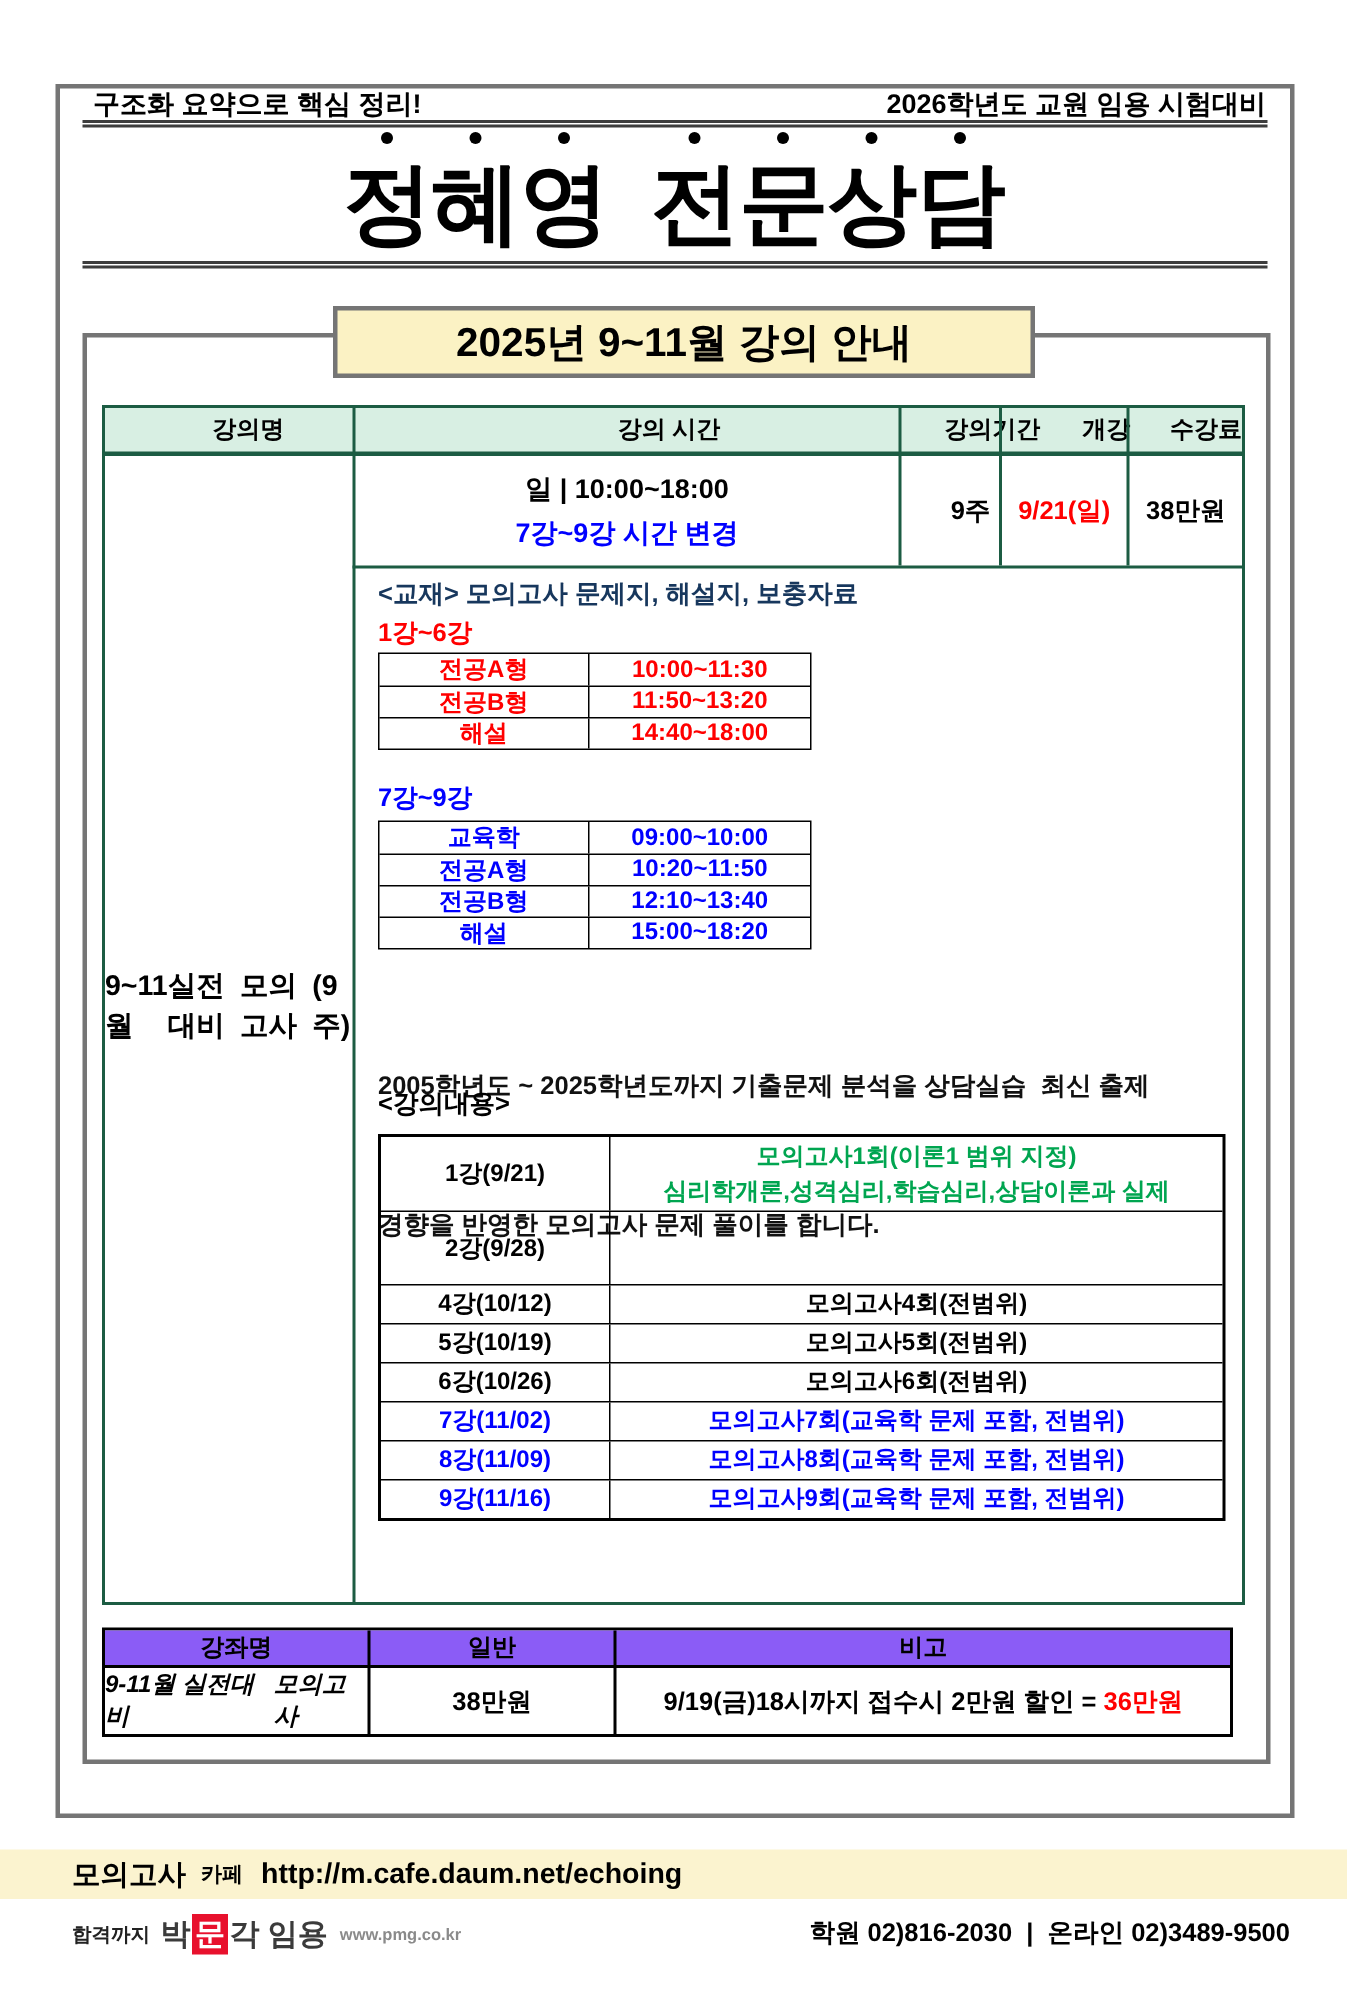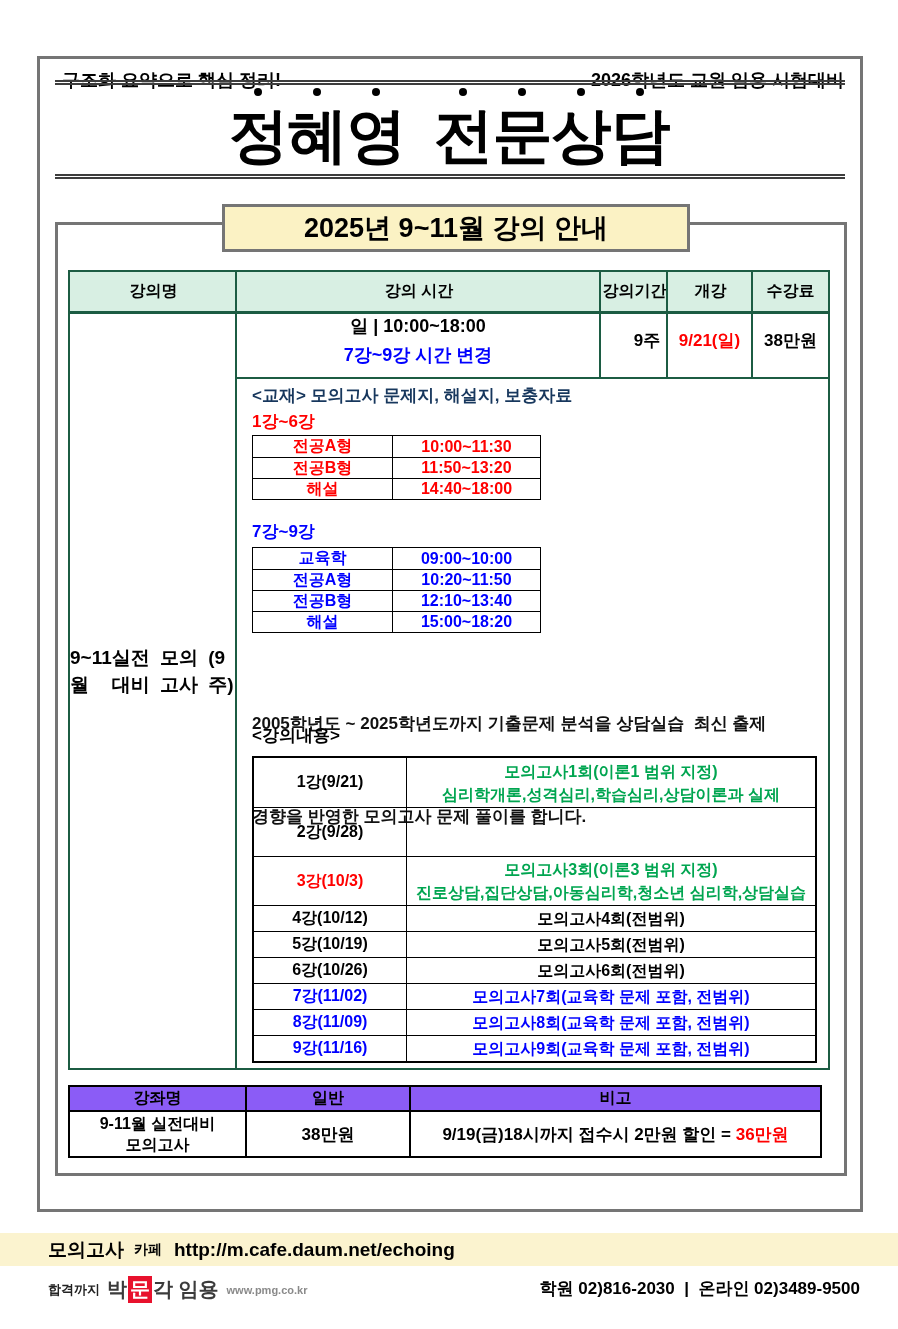--- a/index.html
+++ b/index.html
@@ -4,38 +4,38 @@
 <style>
   * { margin:0; padding:0; box-sizing:border-box; }
   body { background:#fff; font-family:"Liberation Sans","DejaVu Sans",sans-serif; }
   .page { position:relative; width:898px; height:1329px; background:#fff; overflow:hidden; font-weight:700; color:#000; }
 
   
   .page-border { position:absolute; left:37px; top:56px; width:826px; height:1156px; border:3px solid #757575; }
   .content-box { position:absolute; left:55px; top:222px; width:792px; height:954px; border:3px solid #757575; background:#fff; }
 
   
-  .top-taglines { position:absolute; left:62px; top:57px; width:782px; display:flex; justify-content:space-between; align-items:flex-end; font-size:18px; font-weight:800;margin-top:11px; }
+  .top-taglines { position:absolute; left:62px; top:57px; width:782px; display:flex; justify-content:space-between; align-items:flex-end; font-size:18px; font-weight:800; }
   .rule { position:absolute; left:55px; width:790px; height:5px; border-top:2px solid #3d3d3d; border-bottom:2px solid #3d3d3d; }
   .rule1 { top:80px; } .rule2 { top:174px; }
 
   
   .main-title { position:absolute; left:0; top:88px; width:898px; display:flex; justify-content:center; align-items:flex-end; }
   .syll { display:flex; flex-direction:column; align-items:center; font-size:60px; line-height:1.0; font-weight:900; letter-spacing:-1px; }
   .syll::before { content:""; width:8px; height:8px; border-radius:50%; background:#000; margin-bottom:10px; }
   .word-gap { width:28px; }
 
   
   .banner { position:absolute; left:222px; top:204px; width:468px; height:48px; background:#fbf2c4; border:3px solid #757575; display:flex; align-items:center; justify-content:center; font-size:27px; font-weight:900; z-index:3; }
 
   
   .main-table { position:absolute; left:68px; top:270px; width:762px; height:800px; border:2px solid #1c5c43; background:#fff; z-index:2; }
-  .mt-header { position:absolute; left:0; top:0; width:100%; height:42px; background:#d8efe3; border-bottom:3px solid #1c5c43; display:flex; }
+  .mt-header { position:absolute; left:0; top:0; width:100%; height:32px; background:#d8efe3; border-bottom:3px solid #1c5c43; display:flex;padding-left:12px; }
   .mt-header > div { display:flex; align-items:center; justify-content:center; font-size:16px; }
-  .hc1{width:167px;} .hc2{width:364px;} .hc3{width:67px;} .hc4{width:85px;} .hc5{flex:1;}
+  .hc1{width:167px;} .hc2{width:364px;margin-left:15px;} .hc3{width:67px;} .hc4{width:85px;} .hc5{flex:1;}
   .vline { position:absolute; width:2px; background:#1c5c43; top:0; }
   .v-name { left:165px; height:100%; }
   .v-a { left:529px; height:105px; } .v-b { left:596px; height:105px; } .v-c { left:681px; height:105px; }
   .h-sched { position:absolute; left:165px; top:105px; width:593px; height:2px; background:#1c5c43; }
 
   .name-cell { position:absolute; left:0; top:17px; width:165px; height:calc(100% - 32px); display:flex; align-items:center; justify-content:center; font-size:19px; line-height:27px; }
   .sched-cell { position:absolute; left:167px; top:34px; width:362px; height:69px; display:flex; flex-direction:column; align-items:center; justify-content:center; gap:5px; font-size:18px; }
   .dur-cell  { position:absolute; left:531px; top:34px; width:65px;  height:69px; display:flex; align-items:center; justify-content:center; font-size:17px;padding-left:27px; }
   .start-cell{ position:absolute; left:598px; top:34px; width:83px;  height:69px; display:flex; align-items:center; justify-content:center; font-size:17px; color:#f00; }
   .fee-cell  { position:absolute; left:683px; top:34px; width:75px;  height:69px; display:flex; align-items:center; justify-content:center; font-size:17px; }
@@ -65,21 +65,21 @@
   .sess-red { color:#f00; } .sess-blue { color:#0000ff; }
   .cont-green { color:#00a550; } .cont-blue { color:#0000ff; }
 
   
   .pricing { position:absolute; left:68px; top:1085px; width:754px; height:73px; border:2px solid #000; z-index:2; background:#fff; }
   .p-header { display:flex; height:25px; background:#8b5cf6; border-bottom:2px solid #000; }
   .p-header > div { display:flex; align-items:center; justify-content:center; font-size:16px; }
   .p-row { display:flex; height:44px; }
   .p-row > div { display:flex; align-items:center; justify-content:center; font-size:17px; }
   .pc1 { width:177px; border-right:2px solid #000; } .pc2 { width:164px; border-right:2px solid #000; } .pc3 { flex:1; }
-  .p-name { flex-direction:column; font-size:16px !important; line-height:21px; }
+  .p-name { flex-direction:row; font-size:16px !important; line-height:21px;font-style:italic; }
   .hl-red { color:#f00; }
   .p-note { white-space:pre; }
 
   
   .footer-band { position:absolute; left:0; top:1233px; width:898px; height:33px; background:#fbf3cf; display:flex; align-items:center; padding-left:48px; }
   .cafe-brand { font-size:19px; font-weight:800; }
   .cafe-word { font-size:14px; margin-left:10px; }
   .cafe-url { font-size:19px; font-weight:800; margin-left:12px; }
 
   .logo-row { position:absolute; left:48px; top:1276px; display:flex; align-items:center; }
@@ -198,27 +198,20 @@
       <div class="crow double">
         <div class="cc1">1강(9/21)</div>
         <div class="cc2 cont-green">
           <div>모의고사1회(이론1 범위 지정)</div>
           <div>심리학개론,성격심리,학습심리,상담이론과 실제</div>
         </div>
       </div>
       <div class="crow double">
         <div class="cc1">2강(9/28)</div>
       </div>
-      <div class="crow double">
-        <div class="cc1 sess-red">3강(10/3)</div>
-        <div class="cc2 cont-green">
-          <div>모의고사3회(이론3 범위 지정)</div>
-          <div>진로상담,집단상담,아동심리학,청소년 심리학,상담실습</div>
-        </div>
-      </div>
       <div class="crow single">
         <div class="cc1">4강(10/12)</div>
         <div class="cc2">
           <div>모의고사4회(전범위)</div>
         </div>
       </div>
       <div class="crow single">
         <div class="cc1">5강(10/19)</div>
         <div class="cc2">
           <div>모의고사5회(전범위)</div>

